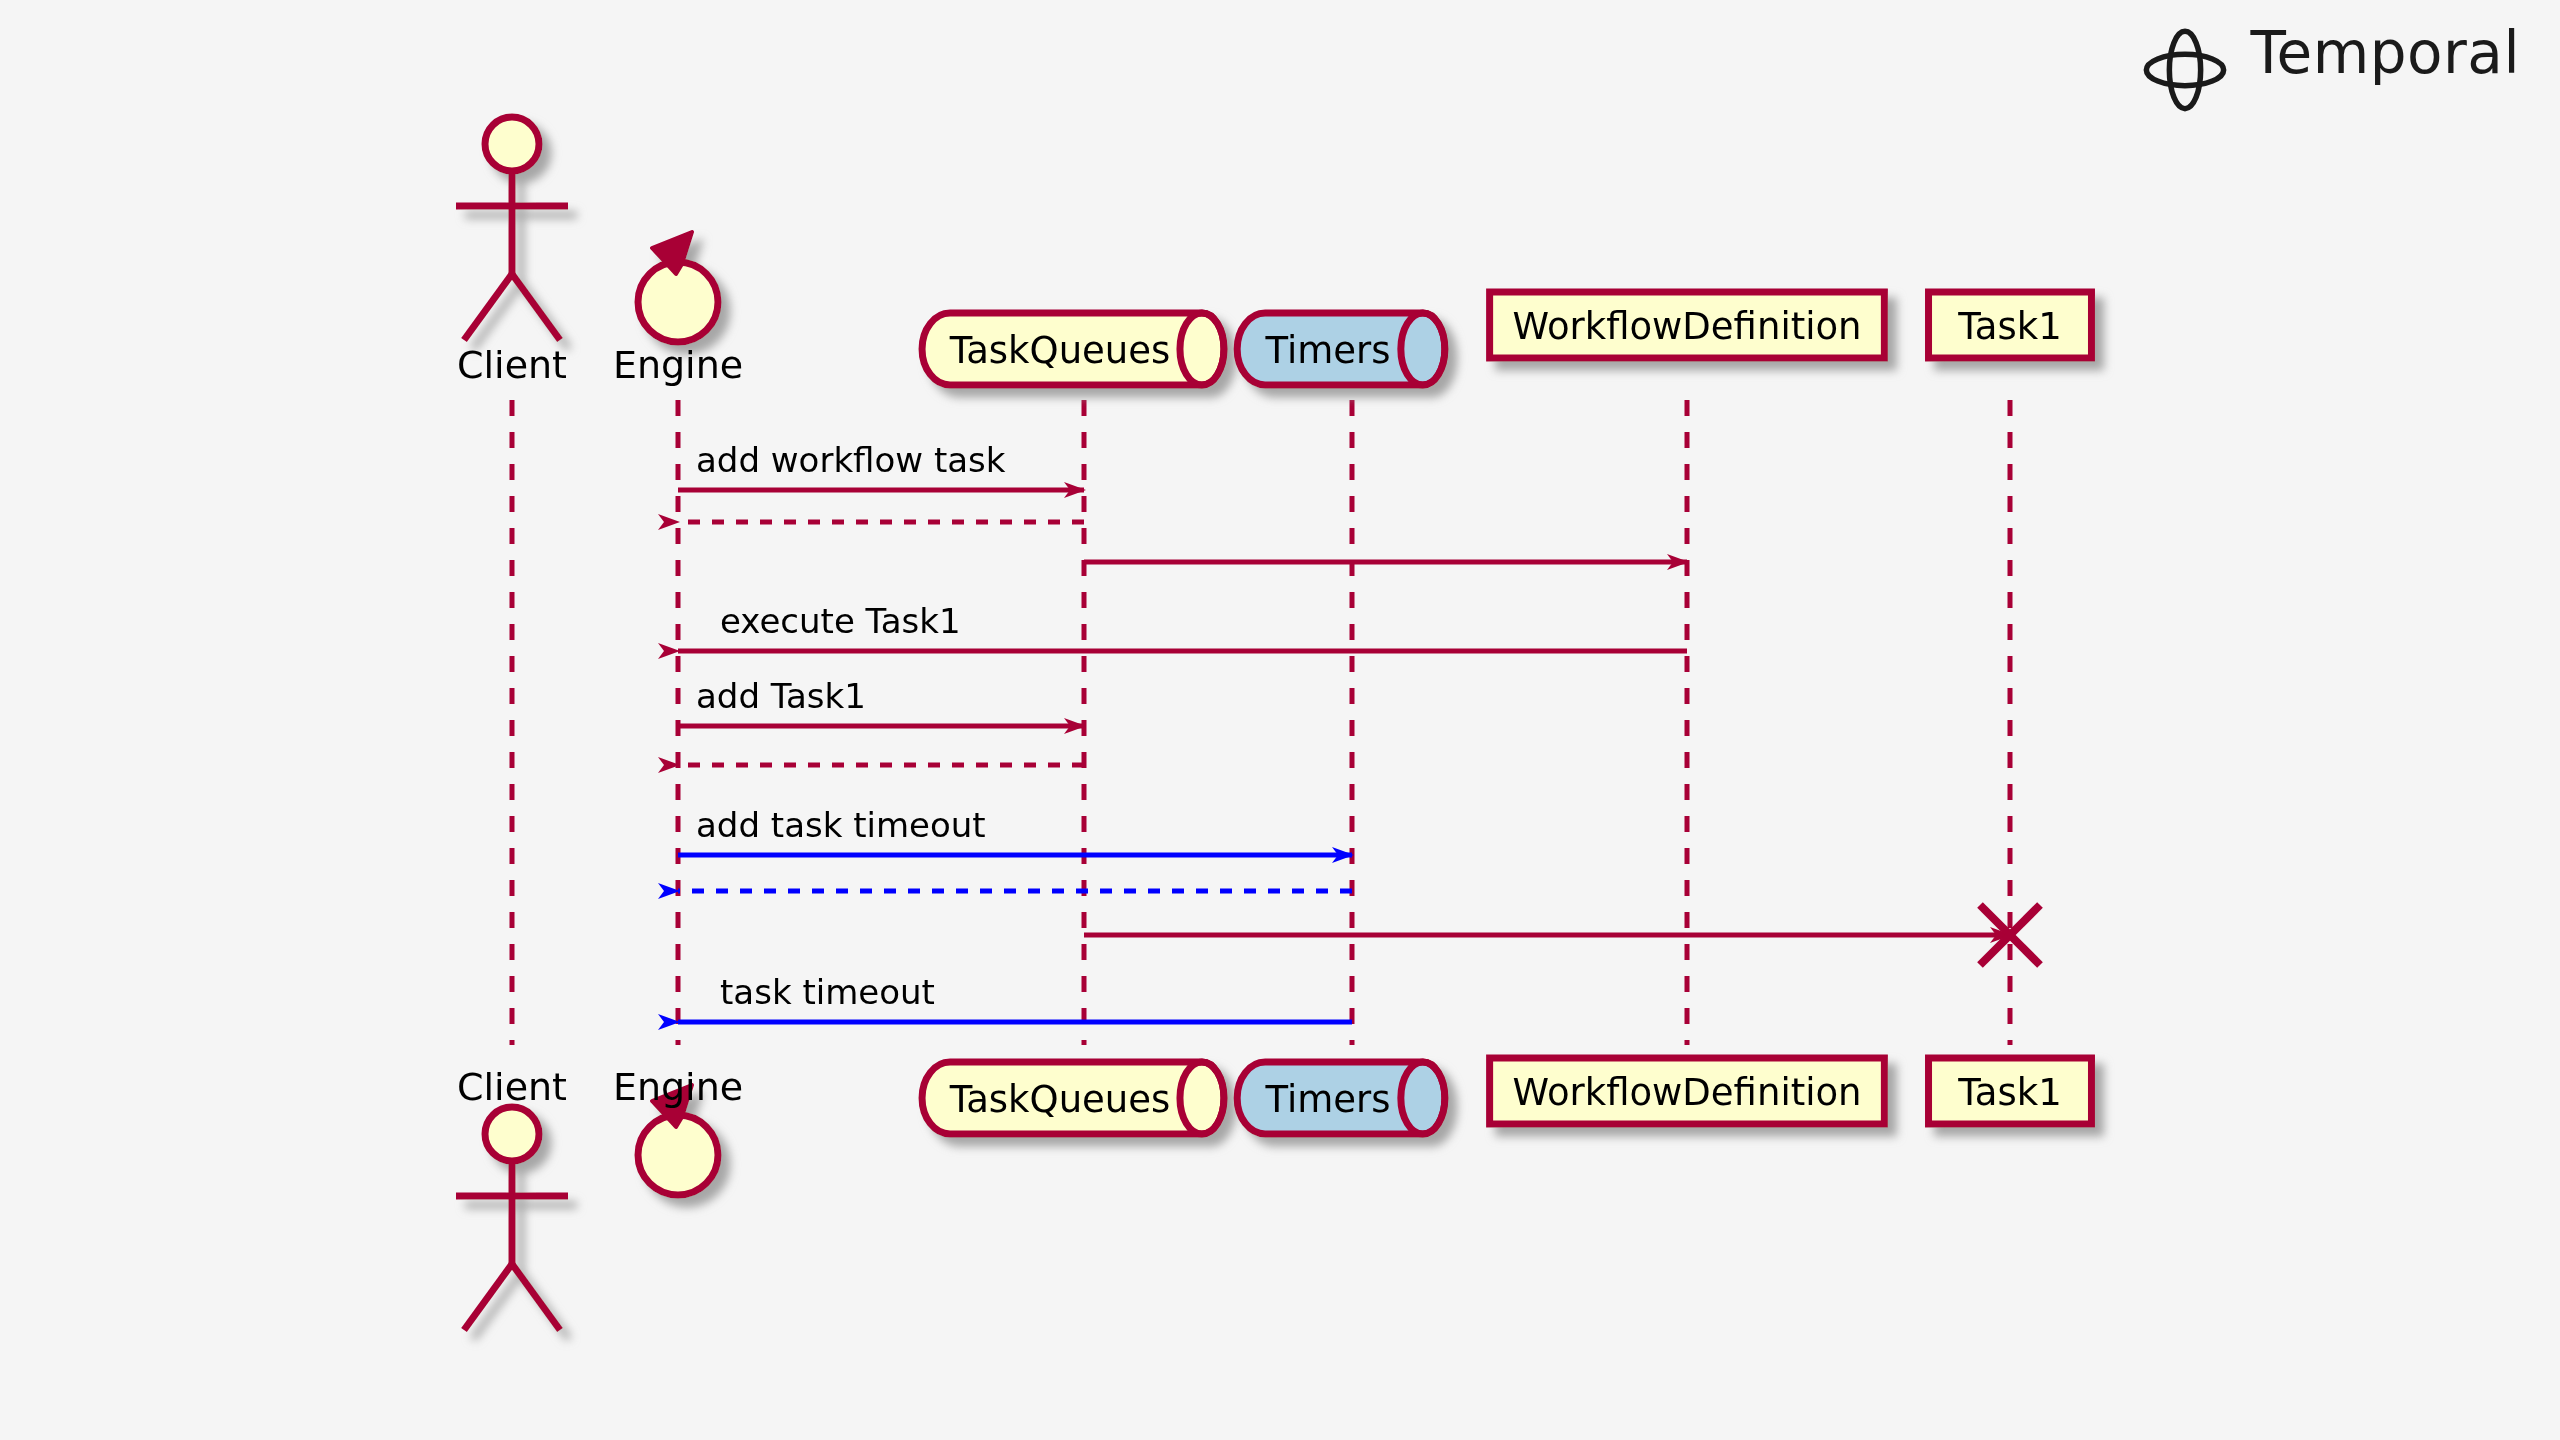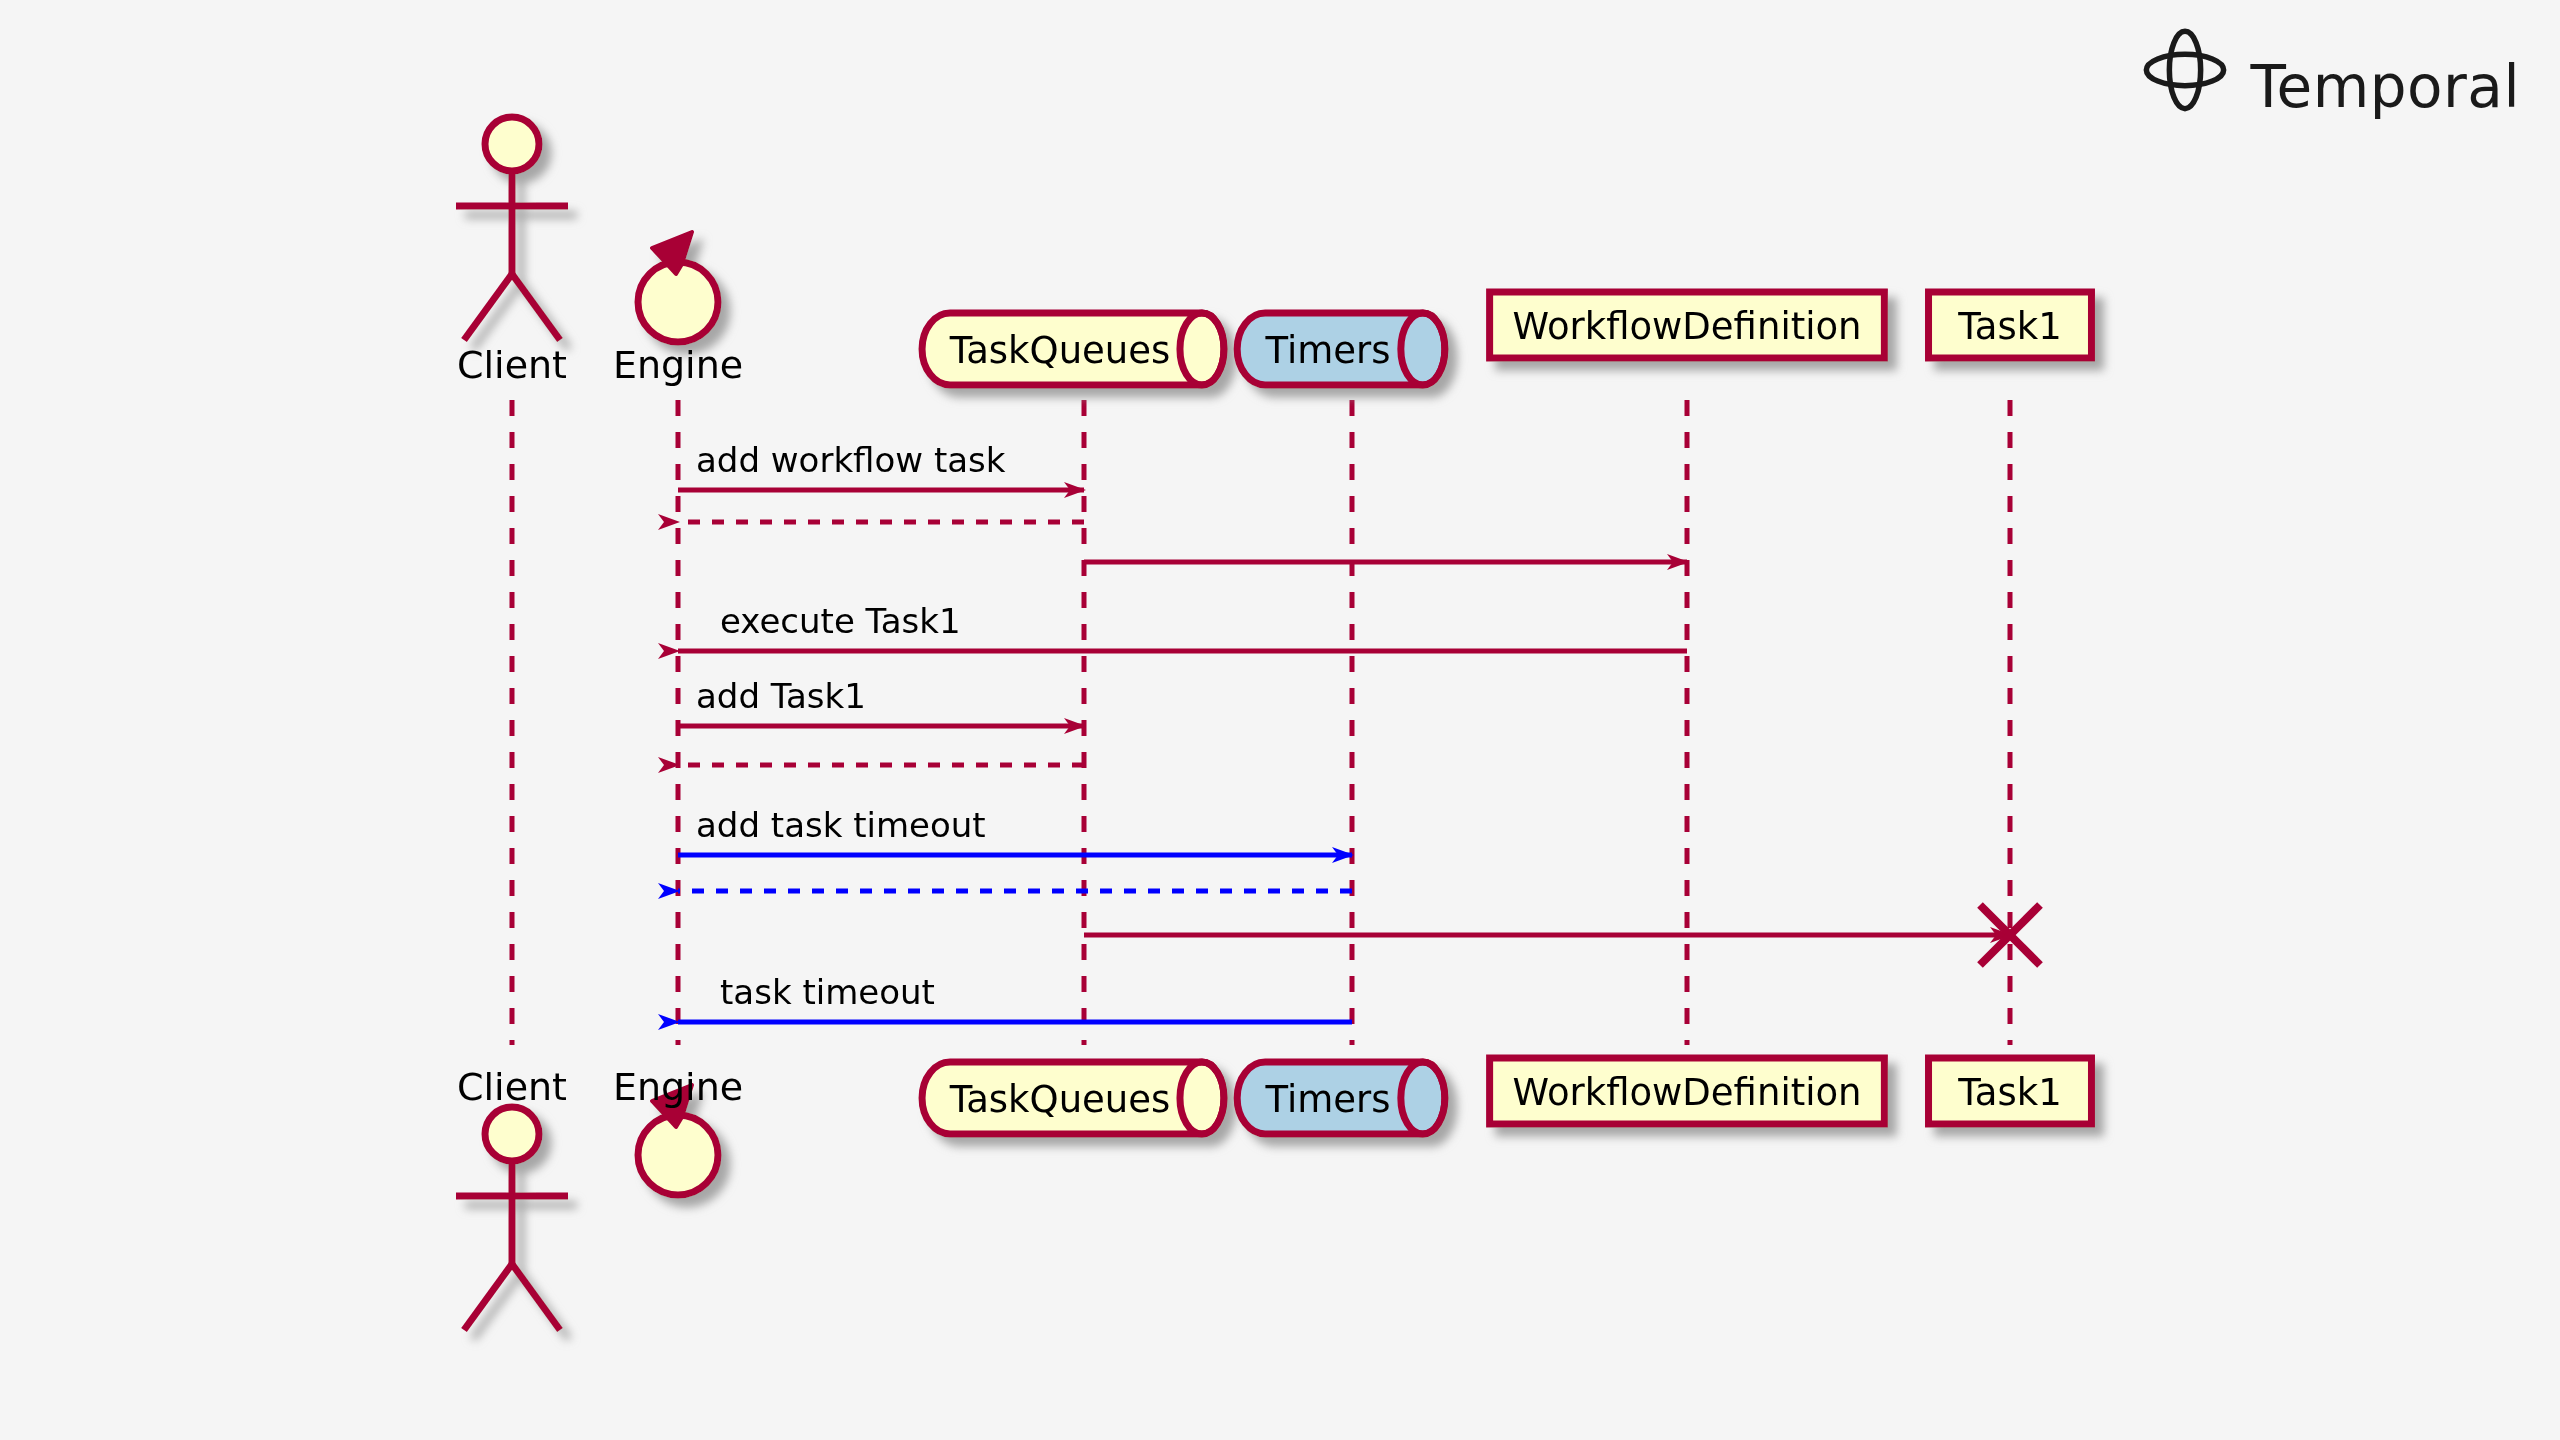--- a/index.html
+++ b/index.html
@@ -25,21 +25,21 @@
     left: 0;
     top: 0;
     width: 2560px;
     height: 1440px;
   }
   .brand {
     position: absolute;
     right: 40px;
     top: 24px;
     display: flex;
-    align-items: flex-end;
+    align-items: flex-start;
     gap: 19px;
   }
   .brand-text {
     font-family: "DejaVu Sans", sans-serif;
     font-size: 58px;
     color: #1a1a1a;
     letter-spacing: 0.5px;
     line-height: 1;
     white-space: nowrap;
   }

